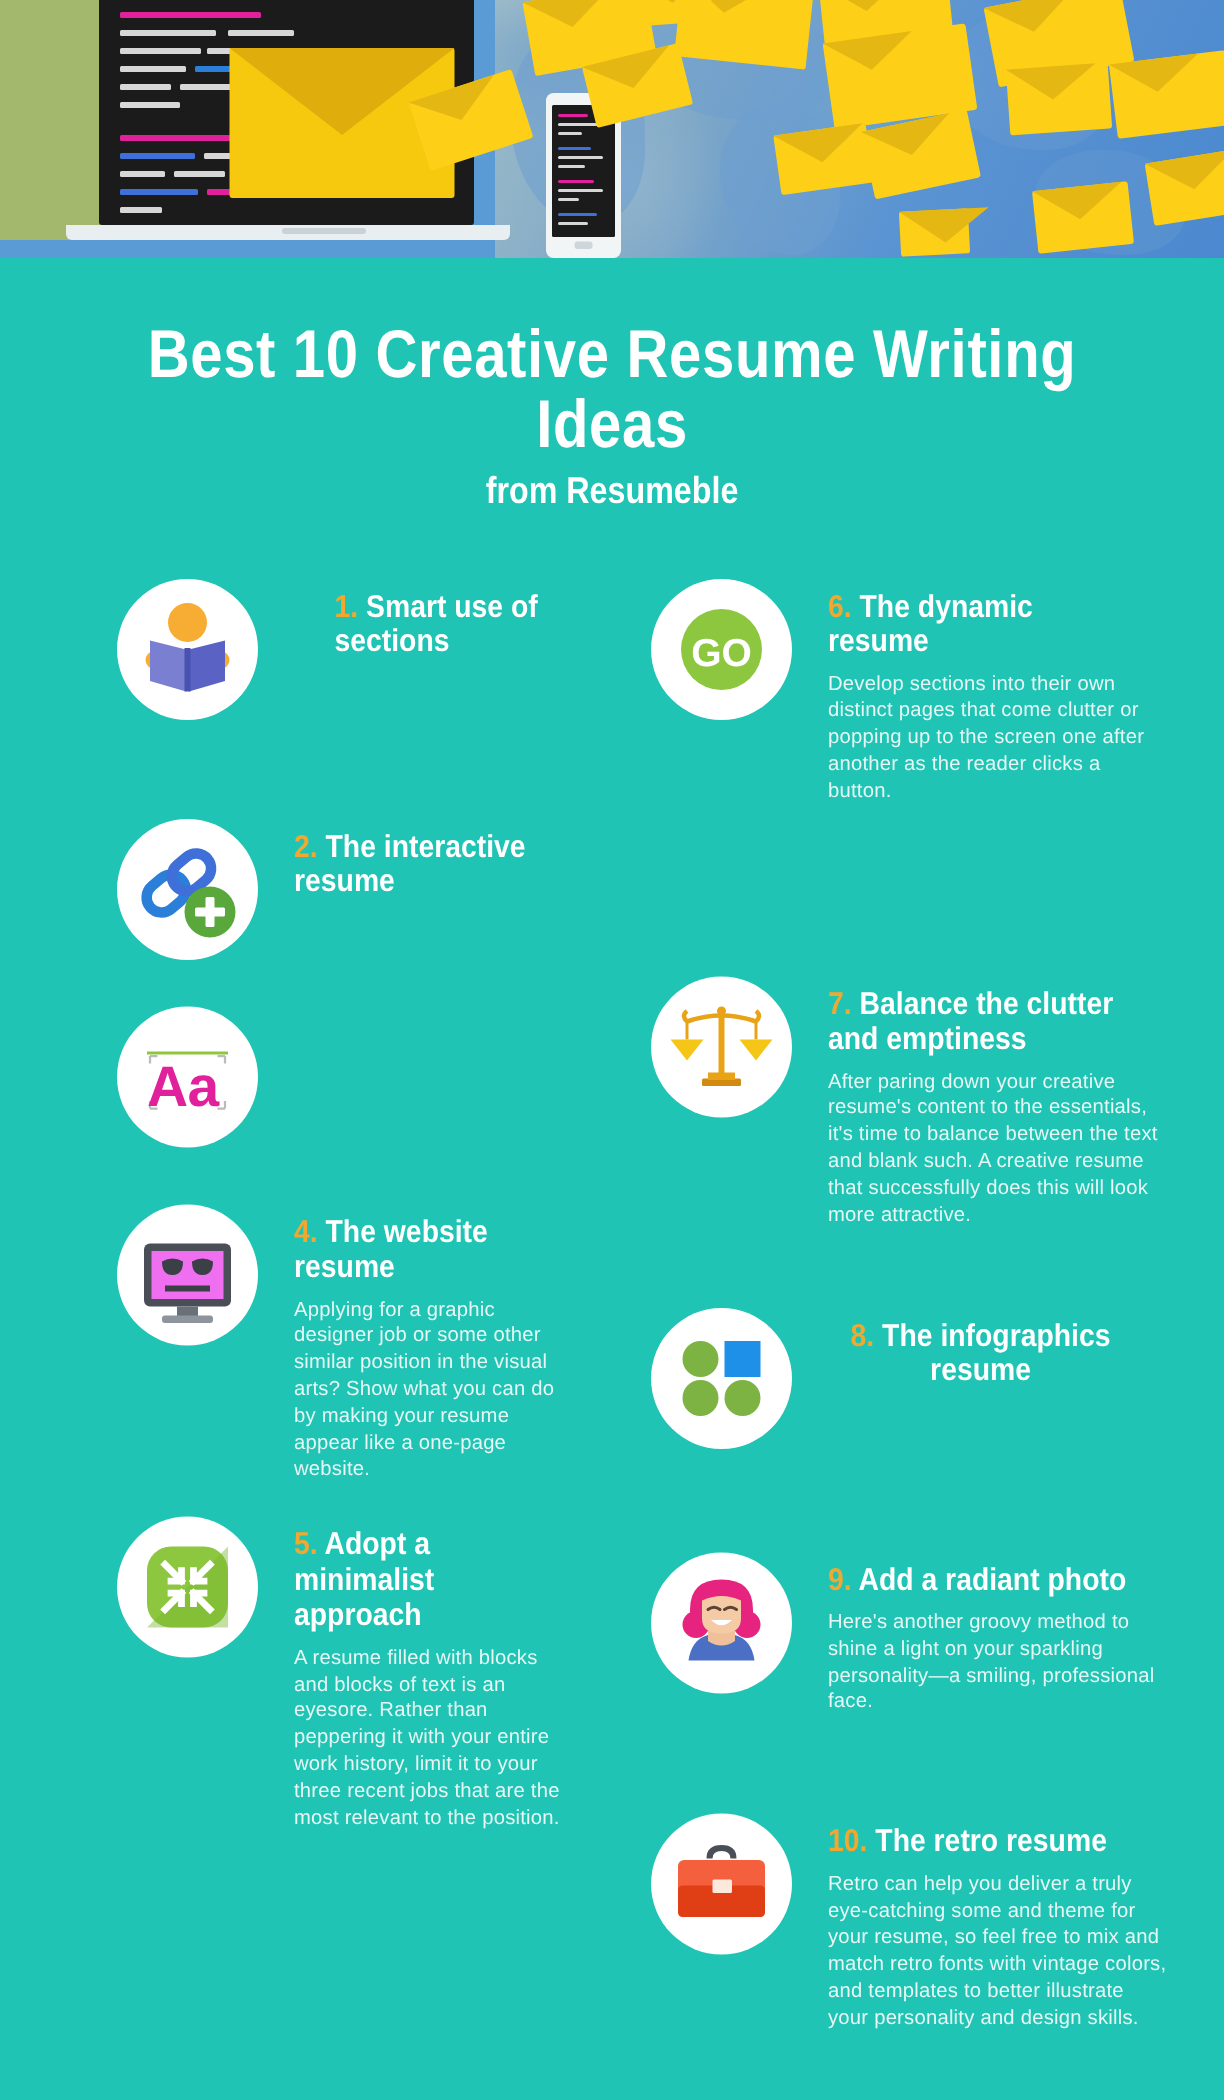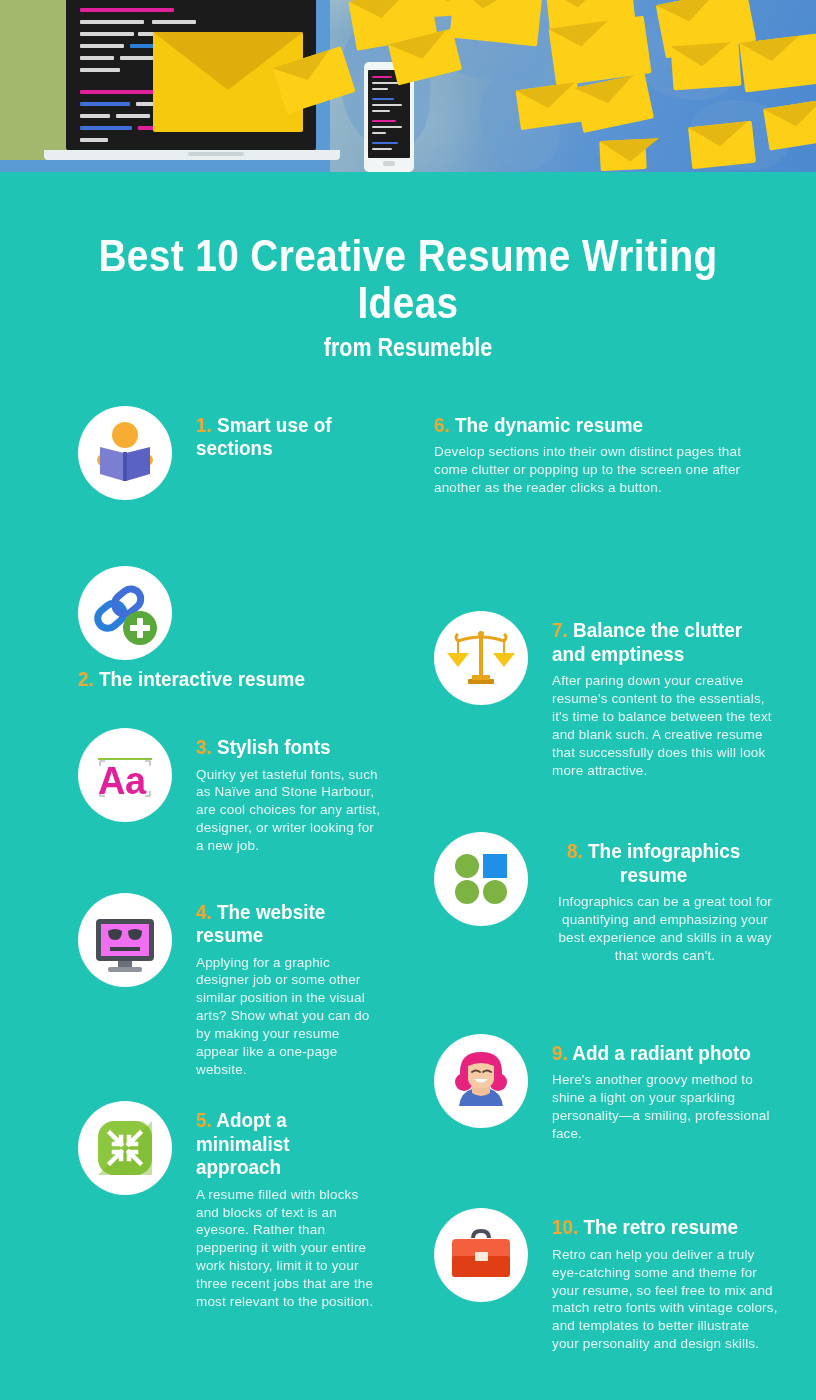--- a/index.html
+++ b/index.html
@@ -100,21 +100,21 @@
     width:150px; height:100px;
     background:#f7c90e;
   }
   .env.big::before {
     border-left:75px solid transparent;
     border-right:75px solid transparent;
     border-top:58px solid #dfae0c;
   }
 
   
-  .title-wrap { padding-top:60px; text-align:center; }
+  .title-wrap { padding-top:40px; text-align:center; }
   .main-title {
     font-family:"Liberation Sans Narrow","Liberation Sans", sans-serif;
     font-size:45px;
     font-weight:bold;
     color:#ffffff;
     letter-spacing:0.5px;
     transform:scaleX(.86);
     line-height:1.05;
   }
   .sub-title {
@@ -157,22 +157,22 @@
   }
   .item-num { color:#f0a830; }
   .item-text {
     font-size:13.5px;
     line-height:1.32;
     color:#e6f7f4;
     letter-spacing:.15px;
   }
 
   
-  .col-left  .item:nth-child(1) { margin-bottom:66px; }
-  .col-left  .item:nth-child(2) { margin-bottom:31px;flex-direction:column; }
+  .col-left  .item:nth-child(1) { margin-bottom:66px;gap:27px; }
+  .col-left  .item:nth-child(2) { margin-bottom:31px; }
   .col-left  .item:nth-child(3) { margin-bottom:38px; }
   .col-left  .item:nth-child(4) { margin-bottom:23px; }
   .col-right .item:nth-child(1) { margin-bottom:115px; }
   .col-right .item:nth-child(2) { margin-bottom:53px; }
   .col-right .item:nth-child(3) { margin-bottom:69px;text-align:center; }
   .col-right .item:nth-child(4) { margin-bottom:66px; }
 
   
   .ic { position:absolute; left:0; top:0; width:94px; height:94px; }
 </style>
@@ -300,24 +300,20 @@
           <g stroke="#bbbbbb" stroke-width="1.5" fill="none">
             <path d="M22 33 L22 38 M22 33 L27 33"></path>
             <path d="M72 33 L72 38 M72 33 L67 33"></path>
             <path d="M22 68 L22 63 M22 68 L27 68"></path>
             <path d="M72 68 L72 63 M72 68 L67 68"></path>
           </g>
           <text x="20" y="66" font-family="Liberation Sans, sans-serif" font-size="38" font-weight="bold" fill="#e0219b">A</text>
           <text x="47" y="66" font-family="Liberation Sans, sans-serif" font-size="38" font-weight="bold" fill="#e0219b">a</text>
         </svg>
       </div>
-      <div class="item-body">
-        <div class="item-head"><span class="item-num">3.</span> <span>Stylish fonts</span></div>
-        <div class="item-text">Quirky yet tasteful fonts, such as Naïve and Stone Harbour, are cool choices for any artist, designer, or writer looking for a new job.</div>
-      </div>
     </div>
 
     <div class="item">
       <div class="icon-circle">
         <svg class="ic" viewBox="0 0 94 94">
           <rect x="18" y="26" width="58" height="42" rx="4" fill="#4a4f57"></rect>
           <rect x="23" y="31" width="48" height="32" fill="#ef6ff0"></rect>
           <path d="M30 38 Q37 34 44 38 Q44 47 37 47 Q30 47 30 38 Z" fill="#3b3f46"></path>
           <path d="M50 38 Q57 34 64 38 Q64 47 57 47 Q50 47 50 38 Z" fill="#3b3f46"></path>
           <rect x="32" y="54" width="30" height="4" fill="#3b3f46"></rect>
@@ -352,20 +348,26 @@
         <div class="item-head"><span class="item-num">5.</span> <span>Adopt a minimalist approach</span></div>
         <div class="item-text">A resume filled with blocks and blocks of text is an eyesore. Rather than peppering it with your entire work history, limit it to your three recent jobs that are the most relevant to the position.</div>
       </div>
     </div>
 
   </div>
 
   <div class="col col-right">
 
     <div class="item">
+      <div class="icon-circle">
+        <svg class="ic" viewBox="0 0 94 94">
+          <circle cx="47" cy="47" r="27" fill="#8dc63f"></circle>
+          <text x="47" y="58" text-anchor="middle" font-family="Liberation Sans, sans-serif" font-size="26" font-weight="bold" fill="#ffffff">GO</text>
+        </svg>
+      </div>
       <div class="item-body">
         <div class="item-head"><span class="item-num">6.</span> <span>The dynamic resume</span></div>
         <div class="item-text"> Develop sections into their own distinct pages that come clutter or popping up to the screen one after another as the reader clicks a button.</div>
       </div>
     </div>
 
     <div class="item">
       <div class="icon-circle">
         <svg class="ic" viewBox="0 0 94 94">
           <rect x="45" y="24" width="4" height="44" fill="#e8a317"></rect>
@@ -391,21 +393,20 @@
       <div class="icon-circle">
         <svg class="ic" viewBox="0 0 94 94">
           <circle cx="33" cy="34" r="12" fill="#7cb342"></circle>
           <rect x="49" y="22" width="24" height="24" fill="#1e90e8"></rect>
           <circle cx="33" cy="60" r="12" fill="#7cb342"></circle>
           <circle cx="61" cy="60" r="12" fill="#7cb342"></circle>
         </svg>
       </div>
       <div class="item-body">
         <div class="item-head"><span class="item-num">8.</span> <span>The infographics resume</span></div>
-        <div class="item-text"> Infographics can be a great tool for quantifying and emphasizing your best experience and skills in a way that words can't.</div>
       </div>
     </div>
 
     <div class="item">
       <div class="icon-circle">
         <svg class="ic" viewBox="0 0 94 94">
           <path d="M25 72 Q27 58 38 55 L56 55 Q67 58 69 72 Z" fill="#4a6fc4"></path>
           <path d="M38 50 h18 v9 q-9 6 -18 0 Z" fill="#f0c09a"></path>
           <path d="M26 38 Q26 18 47 18 Q68 18 68 38 L68 46 Q68 52 62 52 L32 52 Q26 52 26 46 Z" fill="#e6237f"></path>
           <circle cx="30" cy="48" r="9" fill="#e6237f"></circle>

